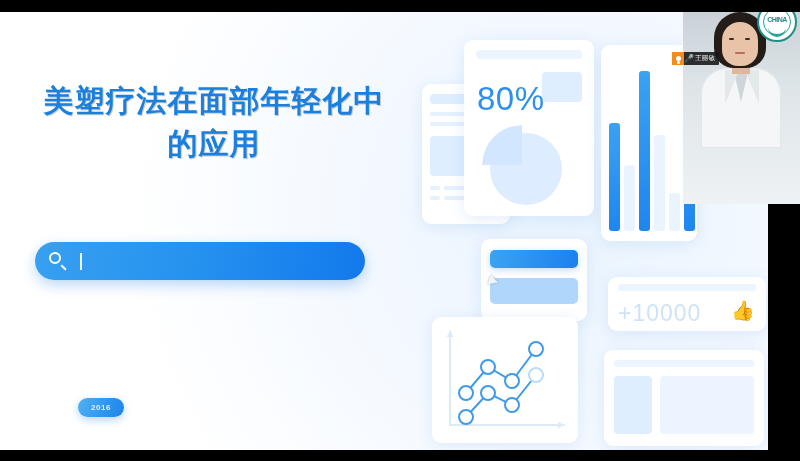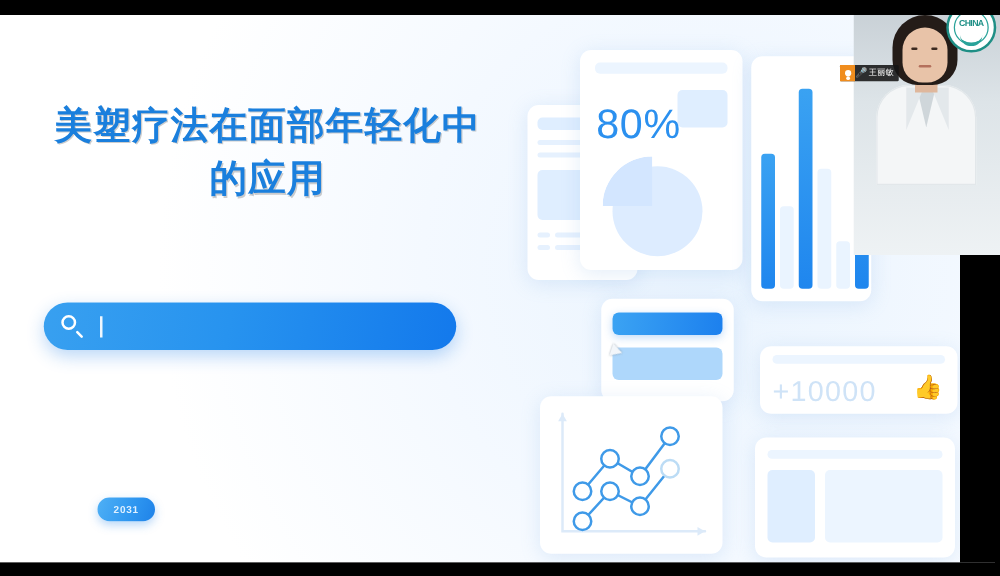--- a/index.html
+++ b/index.html
@@ -421,21 +421,21 @@
   <div class="slide">
 
     <div class="title-block">美塑疗法在面部年轻化中
 的应用</div>
 
     <div class="searchbar">
       <span class="search-icon"></span>
       <span class="search-caret"></span>
     </div>
 
-    <div class="year-badge">2031</div>
+    <div class="year-badge">2016</div>
 
     <div class="card" id="card-left">
       <div class="ph" style="left:8px;  top:10px; width:40px; height:10px;"></div>
       <div class="ph-line" style="left:8px;  top:28px; width:68px;"></div>
       <div class="ph-line ph-faint" style="left:8px; top:38px; width:52px;"></div>
       <div class="ph" style="left:8px;  top:52px; width:62px; height:40px;"></div>
       <div class="ph-line" style="left:8px;  top:102px; width:10px;"></div>
       <div class="ph-line ph-faint" style="left:22px; top:102px; width:54px;"></div>
       <div class="ph-line" style="left:8px;  top:112px; width:10px;"></div>
       <div class="ph-line ph-faint" style="left:22px; top:112px; width:48px;"></div>

